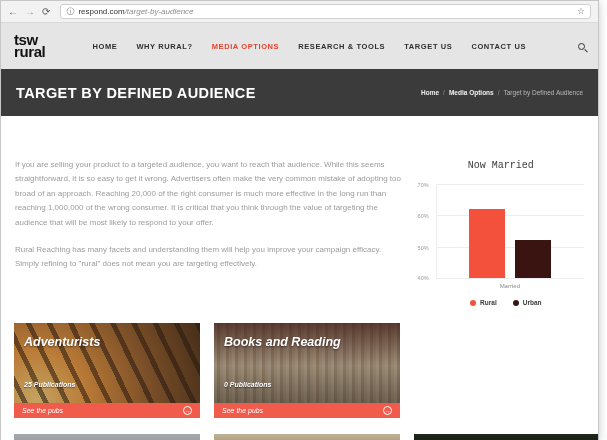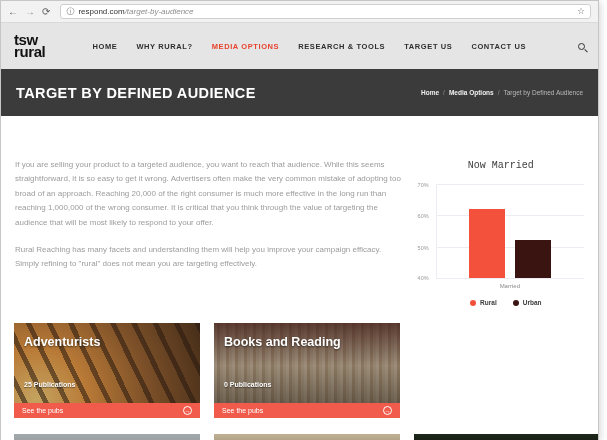--- a/index.html
+++ b/index.html
@@ -56,21 +56,21 @@
   .g0{top:0}.g1{top:33.33%}.g2{top:66.66%}.g3{top:100%;border-top:none}
   .bars { position:absolute; left:0; right:0; bottom:0; height:100%; display:flex; align-items:flex-end; justify-content:center; gap:10px; }
   .bar { width:36px; }
   .xlabel { text-align:center; font-size:6px; color:#8a8a8a; margin-top:4px; margin-left:18px; }
   .legend { display:flex; justify-content:center; gap:16px; margin-top:10px; margin-left:10px; }
   .legend-item { display:flex; align-items:center; gap:4px; font-size:6.5px; font-weight:700; color:#3a3a3a; }
   .dot { width:6px; height:6px; border-radius:50%; }
 
   
   .cards-row { position:absolute; top:207px; left:13px; display:flex; gap:14px; }
-  .card { position:relative; width:186px; height:95px; overflow:hidden; cursor:pointer; color:#fff; }
+  .card { position:relative; width:186px; height:95px; overflow:hidden; cursor:pointer; color:#fff;font-style:italic; }
   .card-img { position:absolute; inset:0; }
   .bg0 { background:
       repeating-linear-gradient(64deg, rgba(40,25,15,0) 0 14px, rgba(45,28,18,.55) 14px 19px),
       radial-gradient(circle at 12% 80%, #f6cf7a 0%, #e89a45 28%, #9a6433 62%, #54381f 100%); }
   .bg1 { background:
       linear-gradient(115deg, rgba(0,0,0,.15) 0%, rgba(0,0,0,0) 45%),
       linear-gradient(200deg, #b08a60 0%, #8a6444 35%, #58392a 68%, #2c211b 100%); }
   .bg1::after { content:""; position:absolute; right:10px; bottom:14px; width:120px; height:26px;
       background:linear-gradient(90deg, #5e1c18 0 34px, #d8d8d0 34px 40px, #3a2a22 40px); transform:rotate(-6deg); border-radius:3px; }
   .bg2 { background:

